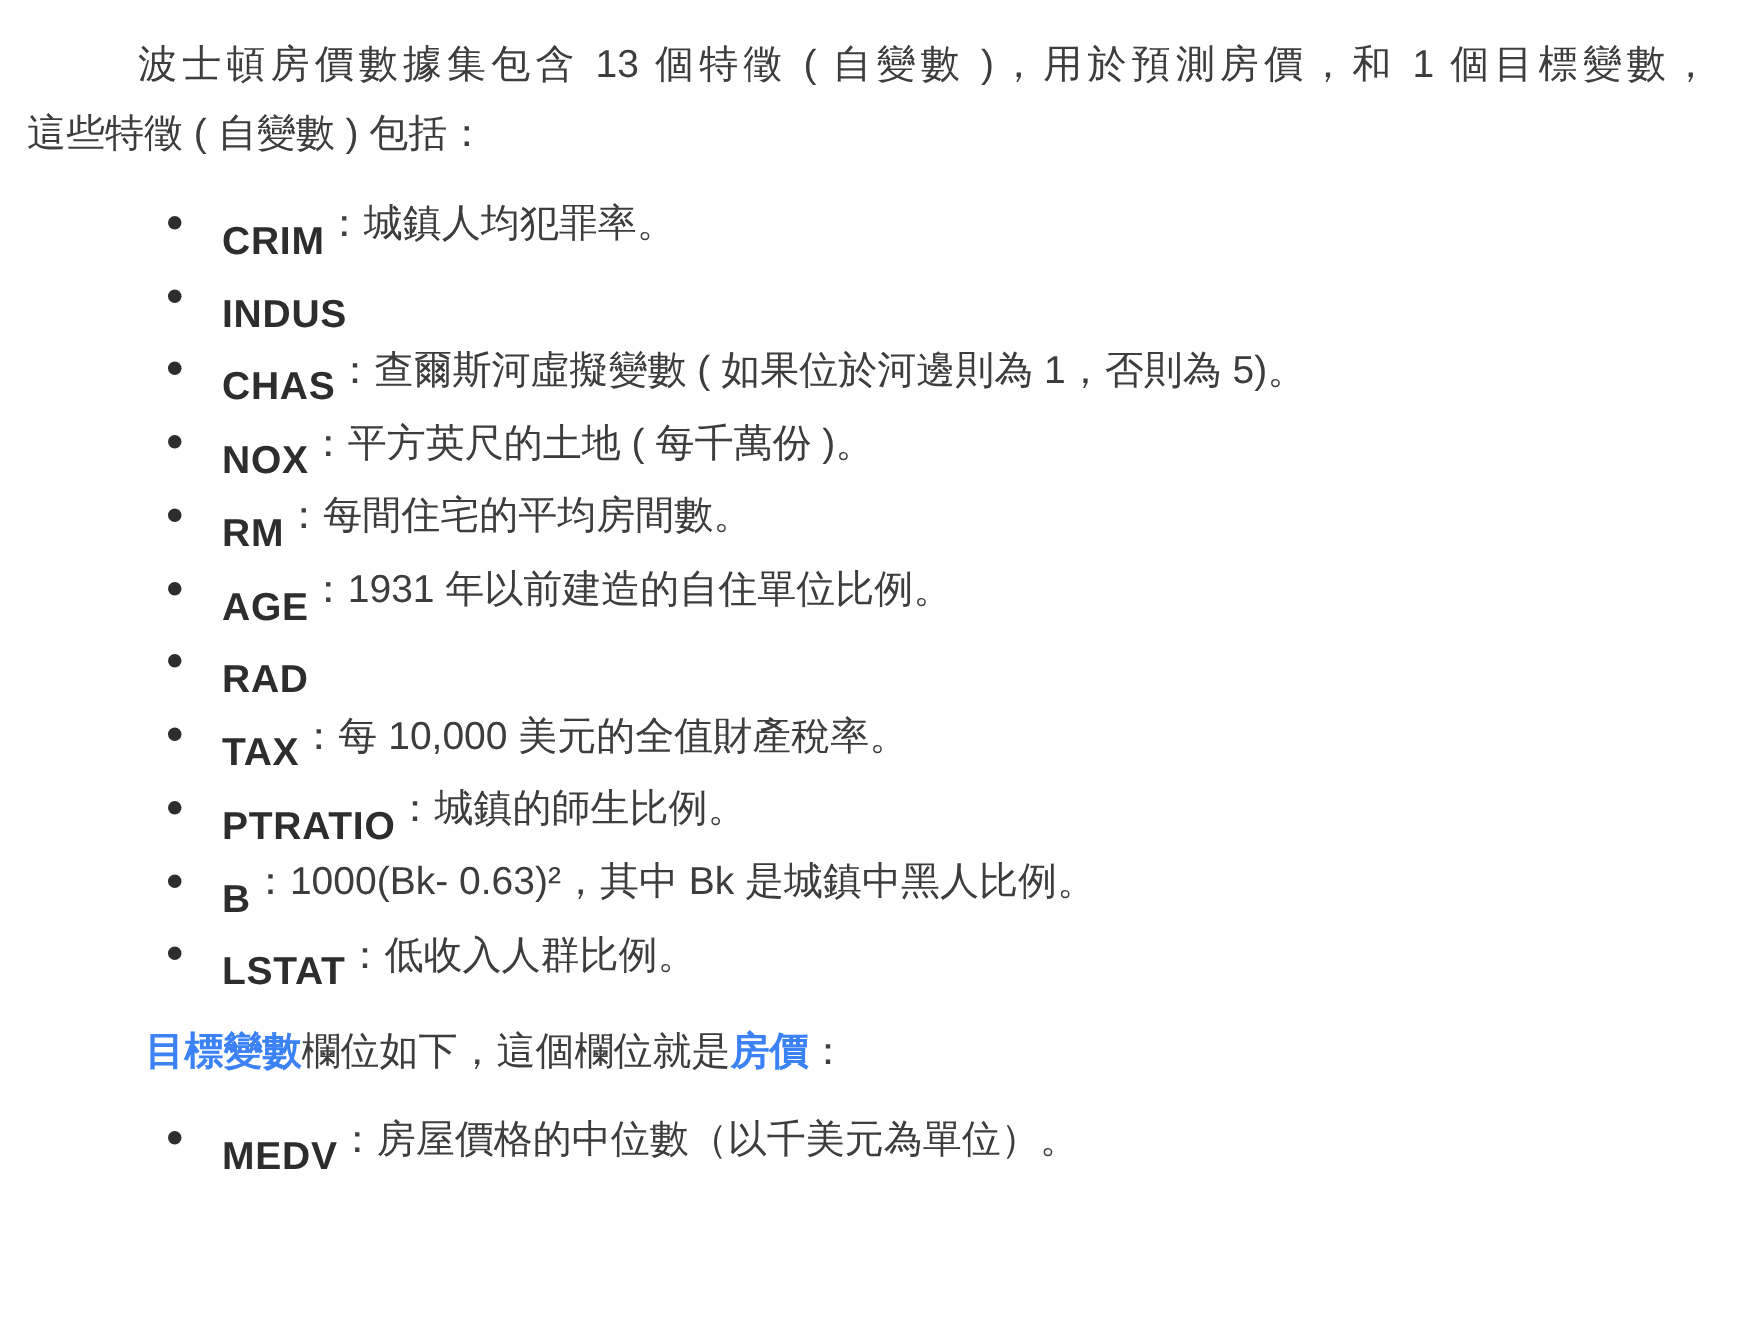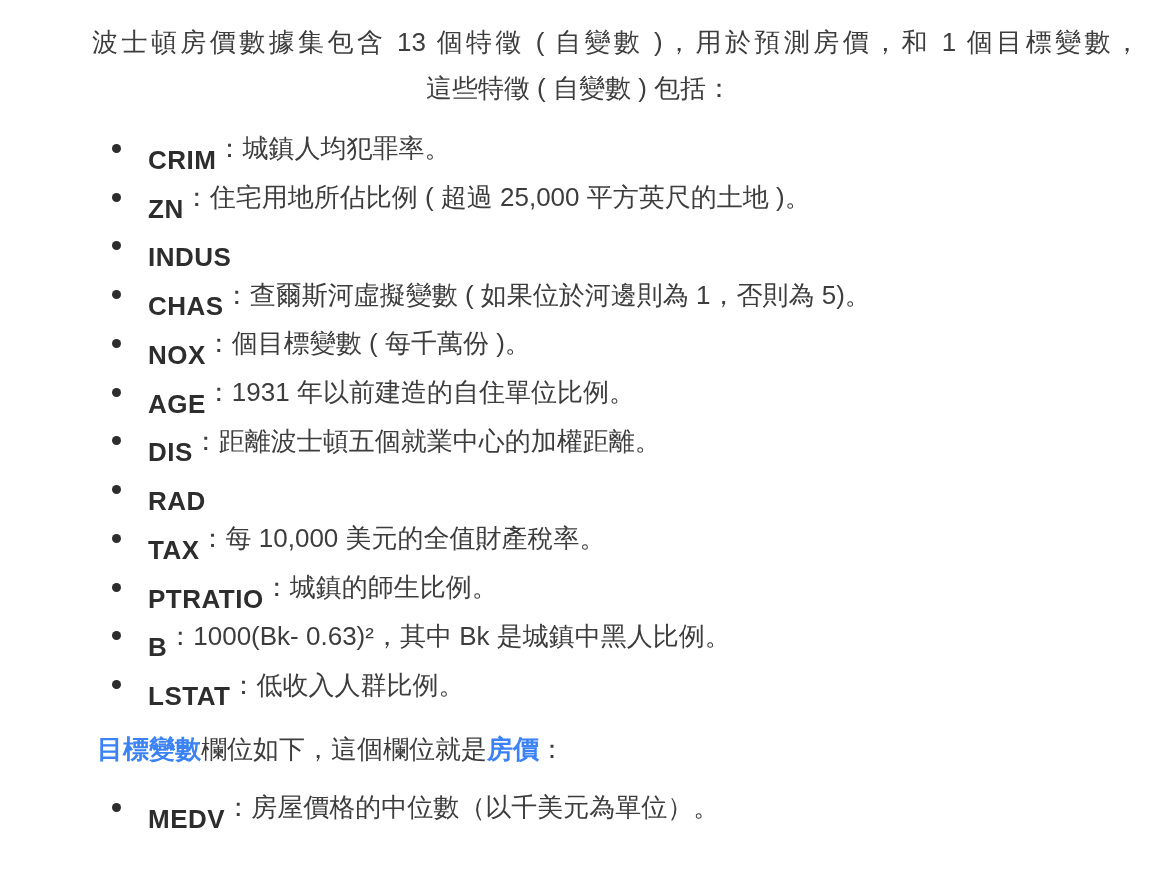--- a/index.html
+++ b/index.html
@@ -24,21 +24,21 @@
     line-height: 46px;
   }
   
   .intro-line1 {
     text-indent: 74px;
     text-align: justify;
     text-align-last: justify;
     white-space: nowrap;
   }
   .intro-line2 {
-    text-align: center;
+    text-align: left;
     white-space: nowrap;
   }
   
   ul.features {
     list-style: none;
     margin: 13px 0 0 0;
     padding: 0;
   }
   li.feature {
     height: 48.75px;
@@ -92,46 +92,41 @@
   </div>
 
   <ul class="features">
     <li class="feature">
         <span class="dot"></span>
         <span class="flabel">CRIM</span>
         <span class="fdesc">：城鎮人均犯罪率。</span>
       </li>
     <li class="feature">
         <span class="dot"></span>
-        <span class="flabel">ZN</span>
-        <span class="fdesc">：住宅用地所佔比例 ( 超過 25,000 平方英尺的土地 )。</span>
-      </li>
-    <li class="feature">
-        <span class="dot"></span>
         <span class="flabel">INDUS</span>
       </li>
     <li class="feature">
         <span class="dot"></span>
         <span class="flabel">CHAS</span>
         <span class="fdesc">：查爾斯河虛擬變數 ( 如果位於河邊則為 1，否則為 5)。</span>
       </li>
     <li class="feature">
         <span class="dot"></span>
         <span class="flabel">NOX</span>
-        <span class="fdesc">：個目標變數 ( 每千萬份 )。</span>
+        <span class="fdesc">：平方英尺的土地 ( 每千萬份 )。</span>
+      </li>
+    <li class="feature">
+        <span class="dot"></span>
+        <span class="flabel">RM</span>
+        <span class="fdesc">：每間住宅的平均房間數。</span>
       </li>
     <li class="feature">
         <span class="dot"></span>
         <span class="flabel">AGE</span>
         <span class="fdesc">：1931 年以前建造的自住單位比例。</span>
-      </li>
-    <li class="feature">
-        <span class="dot"></span>
-        <span class="flabel">DIS</span>
-        <span class="fdesc">：距離波士頓五個就業中心的加權距離。</span>
       </li>
     <li class="feature">
         <span class="dot"></span>
         <span class="flabel">RAD</span>
       </li>
     <li class="feature">
         <span class="dot"></span>
         <span class="flabel">TAX</span>
         <span class="fdesc">：每 10,000 美元的全值財產稅率。</span>
       </li>

